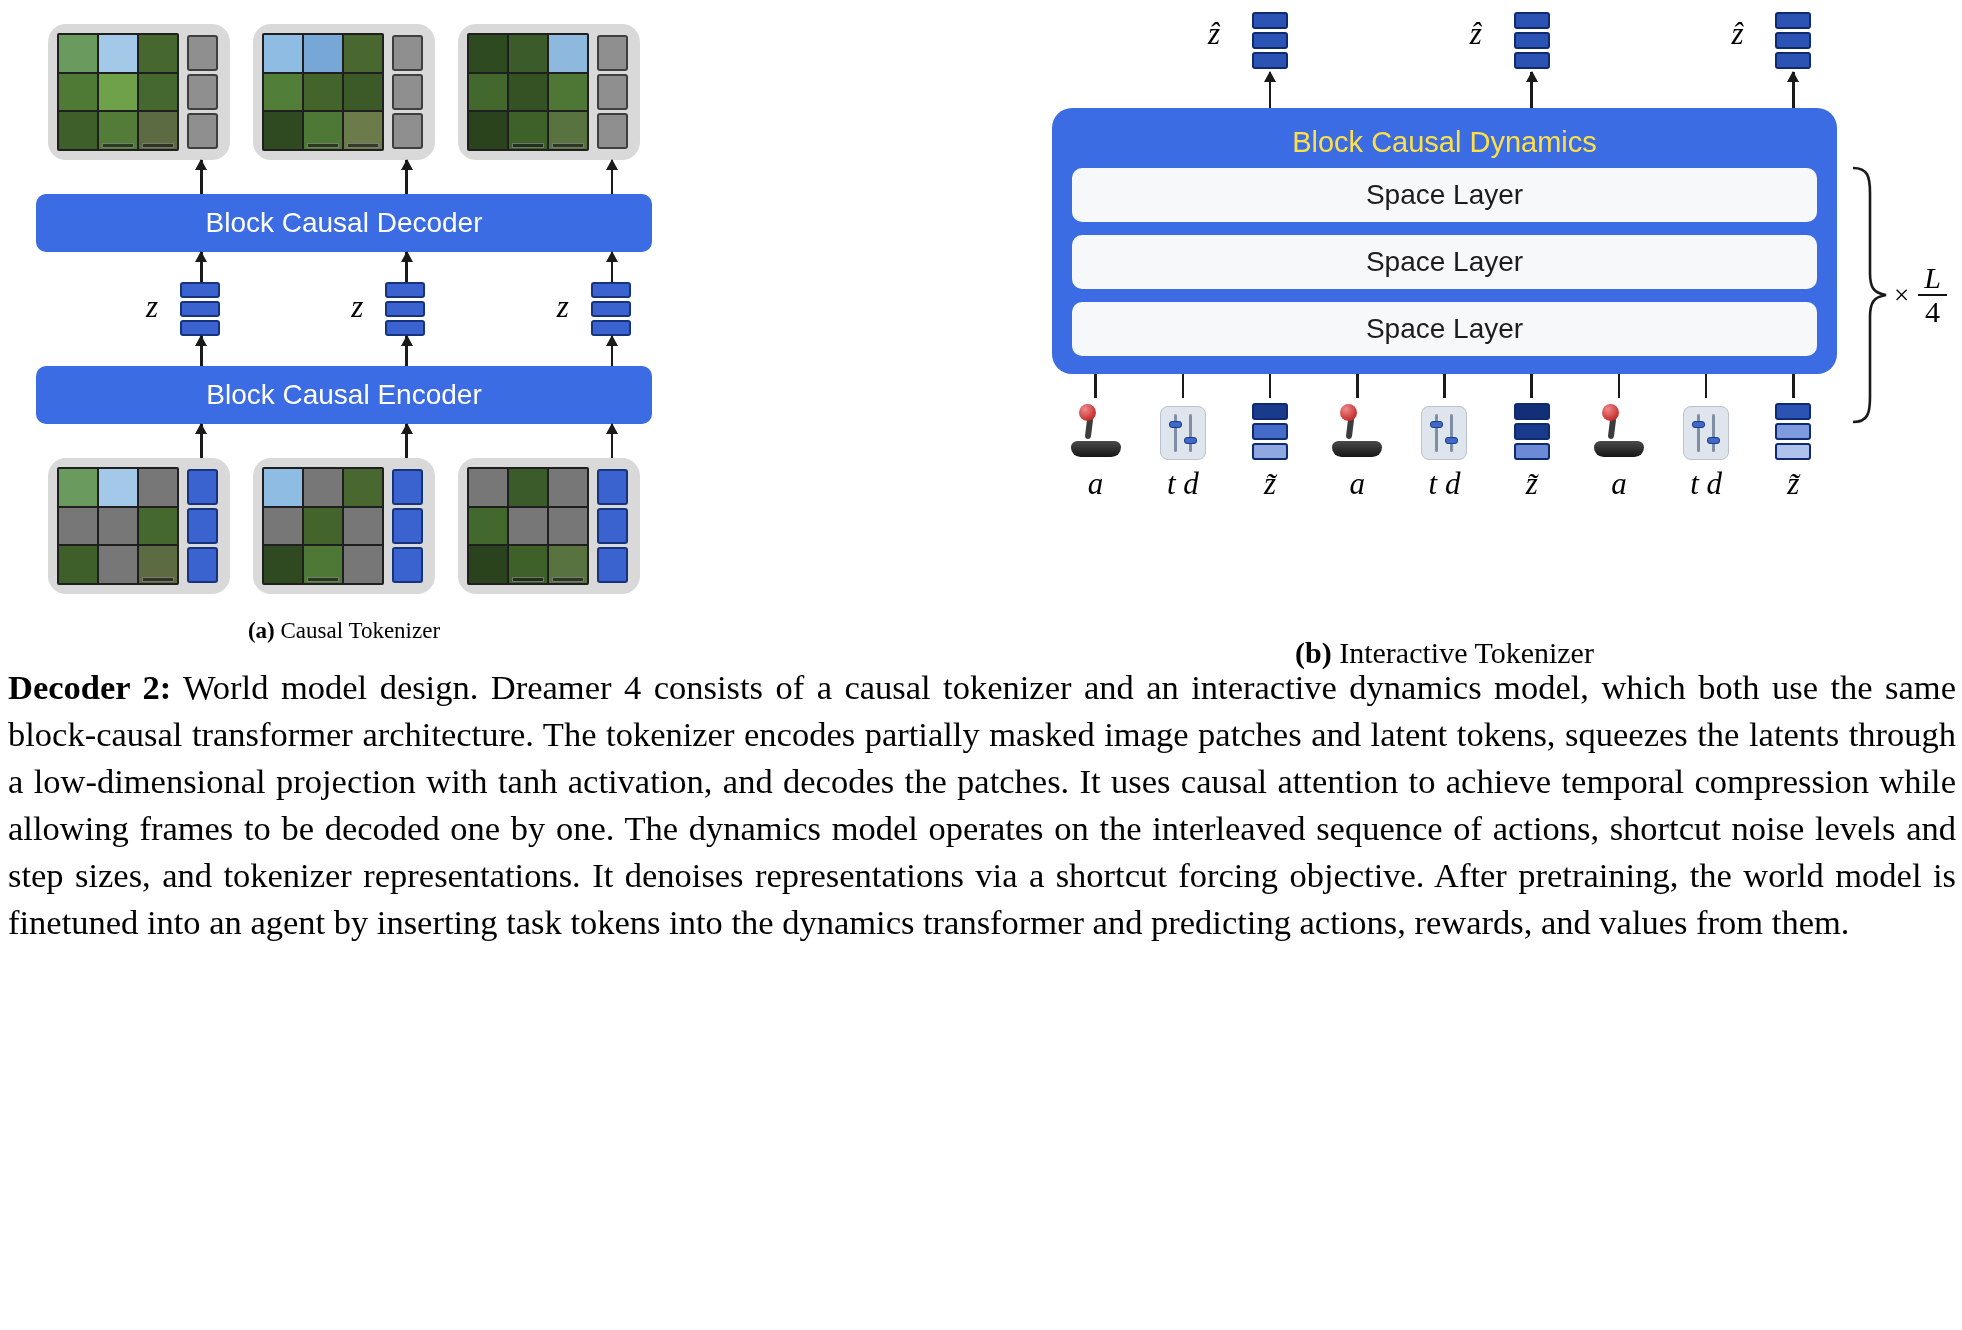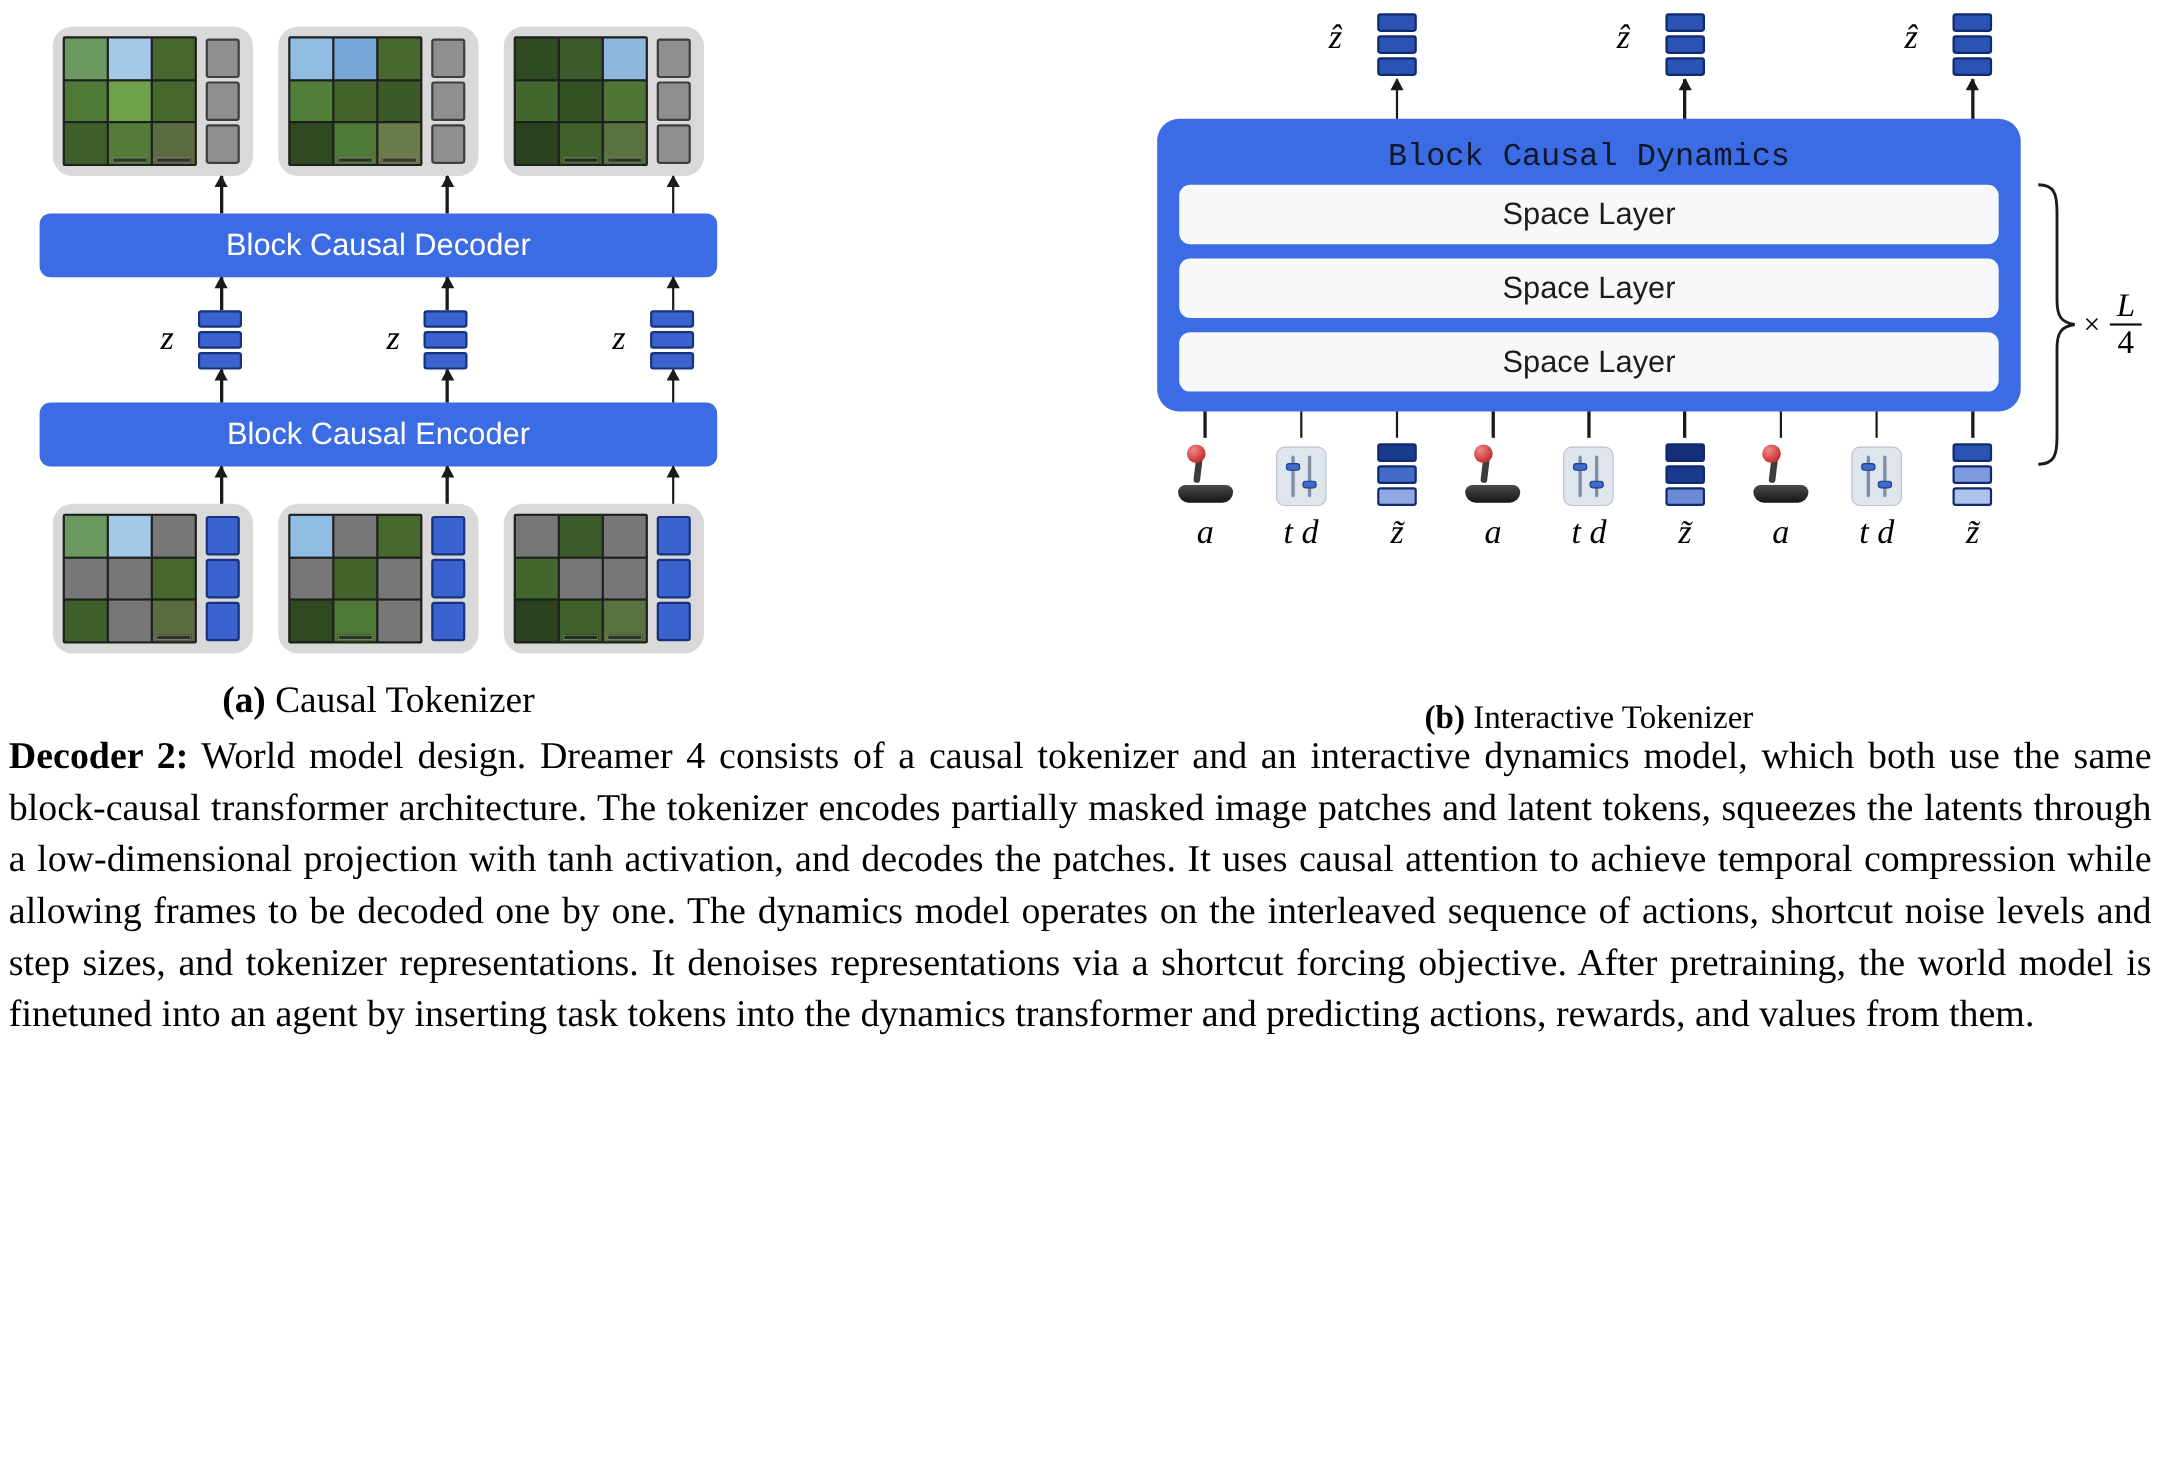--- a/index.html
+++ b/index.html
@@ -36,35 +36,35 @@
 
   .bbar { height:58px; border-radius:10px; background:var(--accent); color:#fff;
           display:flex; align-items:center; justify-content:center;
           font-family:"Liberation Sans","DejaVu Sans",sans-serif; font-size:28px; }
 
   .z-row { display:grid; grid-template-columns:repeat(3,1fr); height:54px; }
   .zcell { position:relative; }
   .zcell .zstack { position:absolute; left:164px; transform:translateX(-50%); top:0; }
   .zlab { position:absolute; left:110px; top:7px; font-style:italic; font-size:31px; }
 
-  .subcap { margin-top:24px; text-align:center; font-size:34px; color:#000; }
+  .subcap { margin-top:24px; text-align:center; font-size:23px; color:#000; }
   .subcap .cb { font-weight:bold; }
 
   
   .panel-b { position:absolute; left:1052px; top:8px; width:906px; }
   .grid9 { width:785px; display:grid; grid-template-columns:repeat(9,1fr); }
   .zhat-row { height:64px; }
   .zg { position:relative; }
   .zg .istack { position:absolute; left:50%; transform:translateX(-50%); top:4px; }
   .zg .zhat { position:absolute; left:50%; margin-left:-62px; top:8px; font-style:italic; font-size:31px; }
   .arr-row { height:36px; }
   .panel-b .arrow { left:50%; margin-left:-1.25px; }
   .dynbox { width:785px; background:var(--accent); border-radius:20px; padding:10px 20px 18px; }
-  .dyntitle { color:#0f172a; height:48px; display:flex; align-items:center; justify-content:center;
-          font-family:Liberation Mono, monospace; font-size:29px; }
+  .dyntitle { color:#fde047; height:48px; display:flex; align-items:center; justify-content:center;
+          font-family:Liberation Sans, sans-serif; font-size:29px; }
   .layers { display:flex; flex-direction:column; gap:13px; margin-top:2px; }
   .layer { height:54px; background:var(--layer-bg); border-radius:10px;
           display:flex; align-items:center; justify-content:center; color:#1c1c1e;
           font-family:"Liberation Sans","DejaVu Sans",sans-serif; font-size:28px; }
   .line-row { height:24px; }
   .lcell { position:relative; }
   .vline { position:absolute; left:50%; margin-left:-1.25px; top:0; bottom:0; width:2.5px; background:var(--line); }
   .icon-row { height:60px; margin-top:2px; }
   .icell { display:flex; align-items:flex-end; justify-content:center; }
   .label-row { height:42px; margin-top:6px; }

